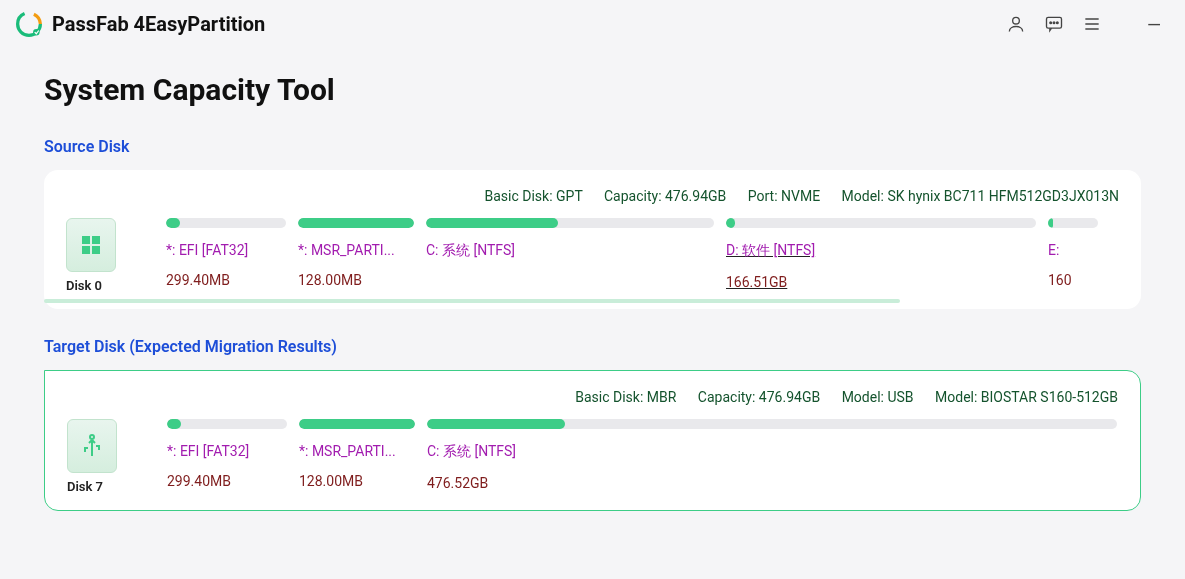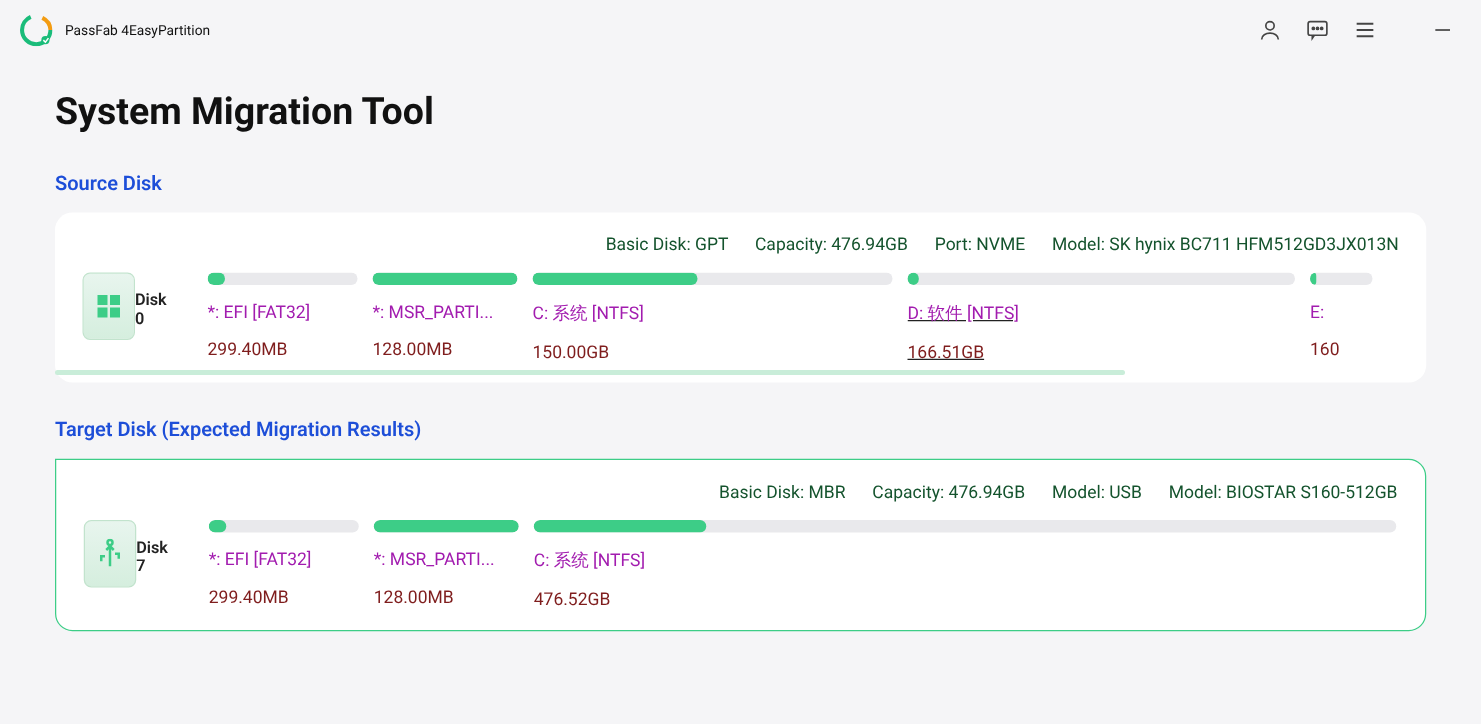--- a/index.html
+++ b/index.html
@@ -14,21 +14,21 @@
 .titlebar {
   display: flex;
   align-items: center;
   justify-content: space-between;
   height: 48px;
   padding: 0 16px;
   background: #f5f5f7;
 }
 .title-left { display: flex; align-items: center; gap: 10px; }
 .logo { width: 26px; height: 26px; }
-.app-name { font-size: 11px; font-weight: 400; color: #111; }
+.app-name { font-size: 20px; font-weight: 700; color: #111; }
 .title-right { display: flex; align-items: center; gap: 16px; }
 .title-icon { width: 22px; height: 22px; display: flex; align-items: center; justify-content: center; cursor: pointer; color: #444; }
 .title-icon svg { width: 20px; height: 20px; }
 .minimize-btn { width: 30px; text-align: center; cursor: pointer; font-size: 18px; color: #444; margin-left: 20px; }
 
 .content { padding: 24px 44px 0 44px; }
 .page-title { font-size: 30px; font-weight: 700; margin-bottom: 30px; color: #111; }
 .section-title { font-size: 16px; font-weight: 600; margin-bottom: 14px; color: #1d4ed8; }
 
 .disk-card {
@@ -44,21 +44,21 @@
 }
 .disk-meta {
   text-align: right;
   font-size: 14px;
   color: #14532d;
   margin-bottom: 14px;
 }
 .disk-meta span { margin-left: 18px; }
 
 .disk-body { display: flex; align-items: flex-start; gap: 28px; }
-.disk-icon-wrap { display: flex; flex-direction: row; align-items: center; width: 72px; flex-shrink: 0; }
+.disk-icon-wrap { display: flex; flex-direction: column; width: 72px; flex-shrink: 0; }
 .disk-icon {
   width: 50px; height: 54px;
   border-radius: 6px;
   background: linear-gradient(#e8f5ee,#d5eede);
   border: 1px solid #c2e3cd;
   display: flex; align-items: center; justify-content: center;
   margin-bottom: 6px;
 }
 .disk-icon svg { width: 24px; height: 24px; color: #3dcd87; }
 .disk-label { font-size: 13px; font-weight: 600; color: #222; }
@@ -125,21 +125,21 @@
           <line x1="4" y1="6" x2="20" y2="6"></line>
           <line x1="4" y1="12" x2="20" y2="12"></line>
           <line x1="4" y1="18" x2="20" y2="18"></line>
         </svg>
     </span>
     <span class="minimize-btn">—</span>
   </div>
 </div>
 
 <div class="content">
-  <h1 class="page-title">System Migration Tool</h1>
+  <h1 class="page-title">System Capacity Tool</h1>
 
   <div class="section-title">Source Disk</div>
   <div class="disk-card">
     <div class="disk-meta">
       <span>Basic Disk: GPT</span>
       <span>Capacity: 476.94GB</span>
       <span>Port: NVME</span>
       <span>Model: SK hynix BC711 HFM512GD3JX013N</span>
     </div>
     <div class="disk-body">
@@ -167,21 +167,20 @@
               <div class="bar-fill" style="width:100%"></div>
             </div>
             <div class="p-name">*: MSR_PARTI...</div>
             <div class="p-size">128.00MB</div>
           </div>
           <div class="partition" style="width: 288px;">
             <div class="bar-track">
               <div class="bar-fill" style="width:46%"></div>
             </div>
             <div class="p-name">C: 系统 [NTFS]</div>
-            <div class="p-size">150.00GB</div>
           </div>
           <div class="partition" style="width: 310px; text-decoration: underline;">
             <div class="bar-track">
               <div class="bar-fill" style="width:3%"></div>
             </div>
             <div class="p-name">D: 软件 [NTFS]</div>
             <div class="p-size">166.51GB</div>
           </div>
           <div class="partition" style="width: 50px;">
             <div class="bar-track">

